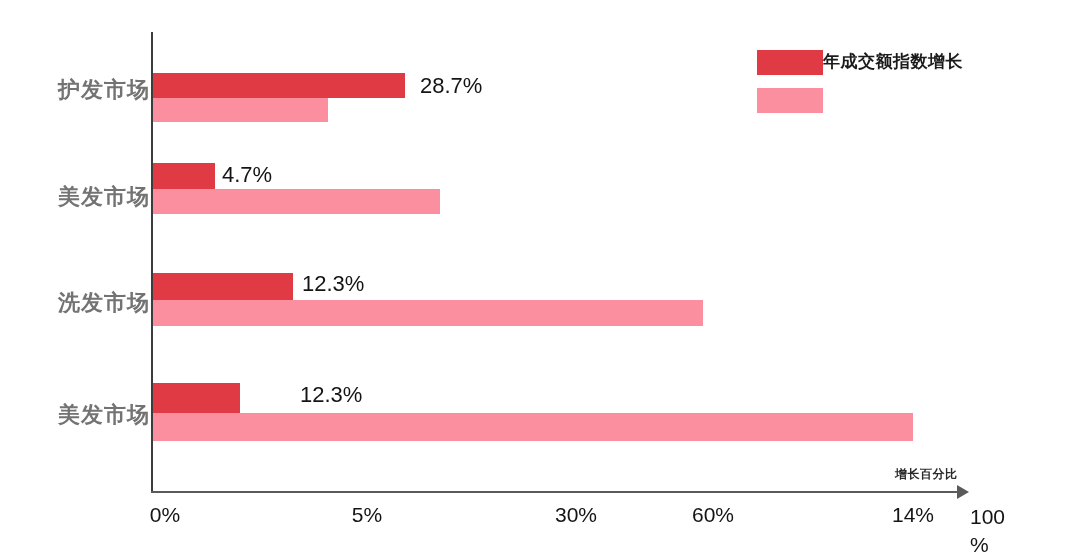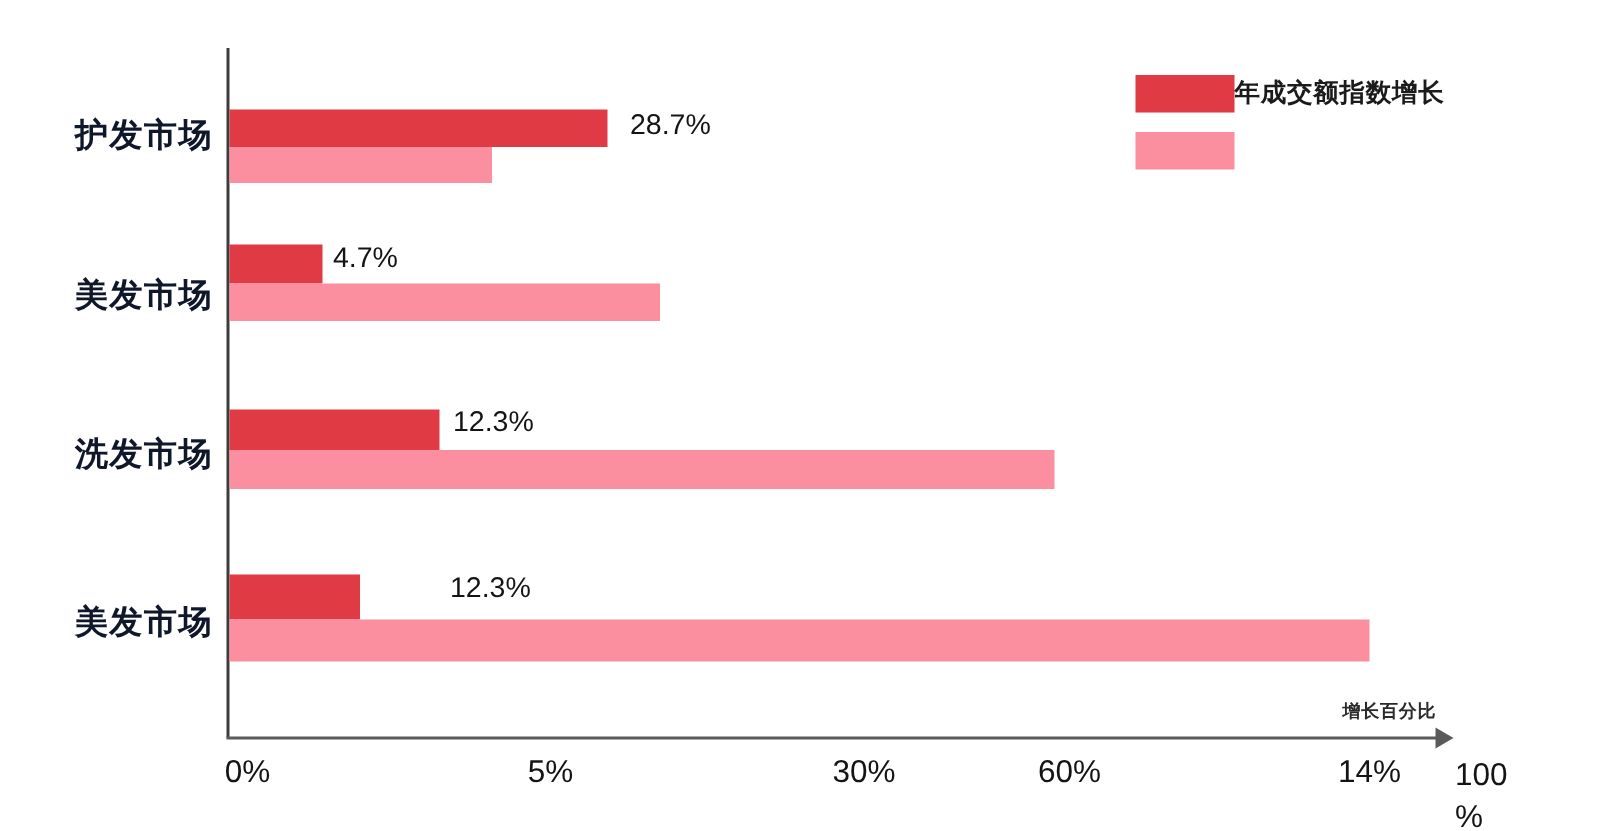--- a/index.html
+++ b/index.html
@@ -70,41 +70,41 @@
     width: 0;
     height: 0;
     border-top: 7px solid transparent;
     border-bottom: 7px solid transparent;
     border-left: 12px solid #5a5a5a;
   }
 
   
   .cat-label {
     position: absolute;
-    left: 32px;
+    left: 22px;
     width: 128px;
-    text-align: center;
+    text-align: right;
     font-size: 22px;
     font-weight: 700;
     letter-spacing: 1px;
-    color: #0f172a;
+    color: #737373;
     white-space: nowrap;
   }
 
   
   .bar {
     position: absolute;
     left: 153px;
   }
   .bar.dark { background: #e03a45; }
   .bar.light { background: #fb8fa0; }
 
   .bar-value {
     position: absolute;
-    font-size: 19px;
+    font-size: 22px;
     font-weight: 400;
     color: #141414;
     white-space: nowrap;
   }
 
   
   .x-tick {
     position: absolute;
     top: 503px;
     font-size: 21px;

